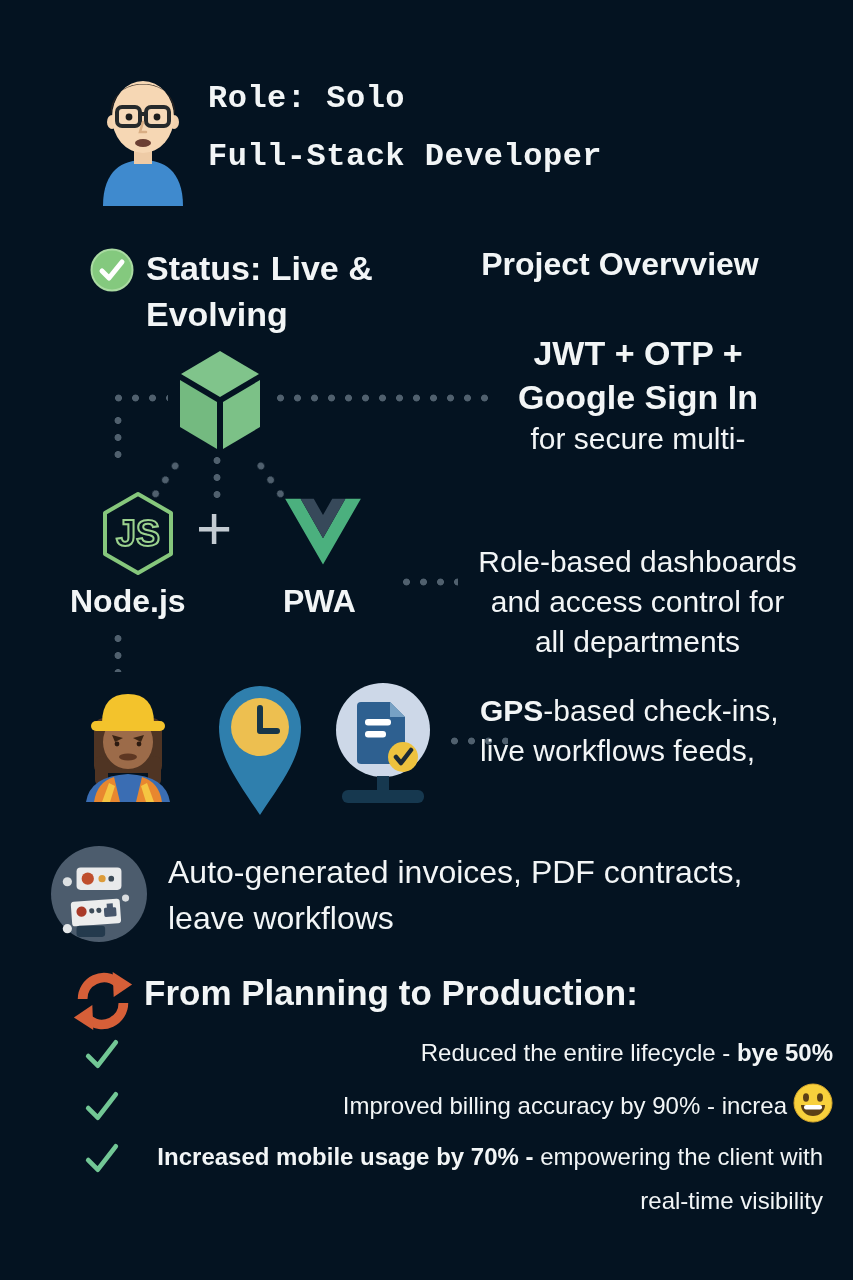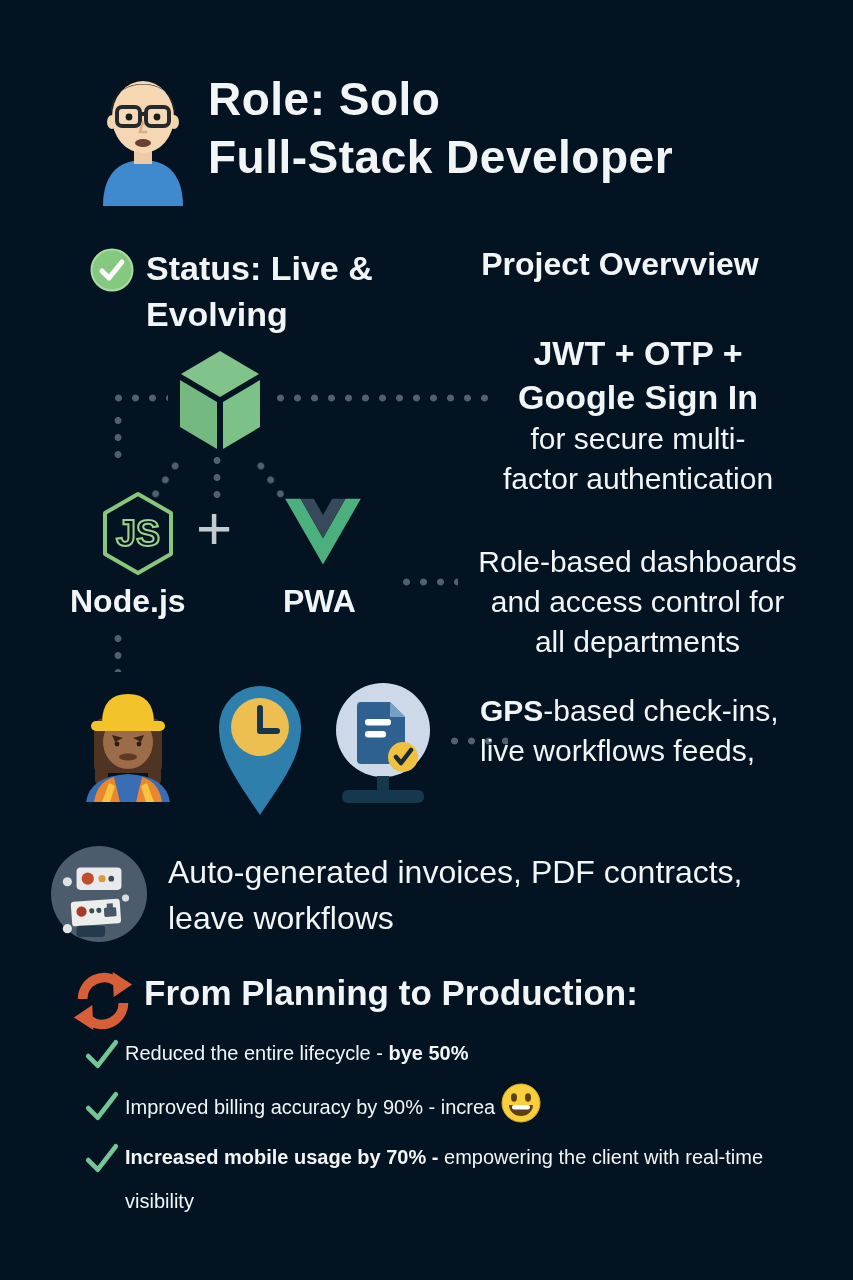--- a/index.html
+++ b/index.html
@@ -4,38 +4,38 @@
 <style>
   html,body{margin:0;padding:0;background:#02090f;}
   .stage{
     position:relative;width:853px;height:1280px;overflow:hidden;
     background:#041321;
     font-family:"Liberation Sans", sans-serif;
     color:#f2f5f6;
   }
   .abs{position:absolute;}
   
-  .title{left:208px;top:70px;font-size:46px;font-weight:700;line-height:58px;letter-spacing:.5px;white-space:nowrap;}
+  .title{left:208px;top:70px;font-size:32px;font-weight:700;line-height:58px;letter-spacing:.5px;white-space:nowrap;font-family:Liberation Mono, monospace;}
   .status-text{left:146px;top:245px;font-size:34px;font-weight:600;line-height:46px;}
   .status-text span{display:block;}
   .overview-heading{left:450px;top:246px;width:340px;text-align:center;font-size:32px;font-weight:600;}
   .auth-block{left:464px;top:331px;width:348px;text-align:center;}
   .auth-block .b{display:block;font-size:34px;font-weight:700;line-height:44px;}
   .auth-block .r{display:block;font-size:30px;font-weight:400;line-height:40px;}
   .stack-label{font-size:32px;font-weight:700;text-align:left;}
   .plus-glyph{left:196px;top:492px;font-size:62px;font-weight:400;color:#c3cbd2;}
   .dash-block{left:455px;top:542px;width:365px;text-align:center;font-size:30px;font-weight:400;line-height:40px;}
   .dash-block span{display:block;}
   .gps-block{left:480px;top:691px;width:356px;text-align:left;font-size:30px;font-weight:400;line-height:40px;}
   .gps-block .line{display:block;}
   .gps-block .b{font-weight:700;}
   .invoice-text{left:168px;top:849px;width:620px;font-size:32px;font-weight:500;line-height:46px;}
   .invoice-text span{display:block;}
   .prod-heading{left:144px;top:973px;font-size:35px;font-weight:700;white-space:nowrap;}
-  .bullet-text{left:125px;width:700px;font-size:20px;line-height:44px;}
+  .bullet-text{left:133px;width:700px;font-size:24px;line-height:44px;text-align:right;}
   .bullet-text .rg{font-weight:400;}
   .bullet-text .bd{font-weight:700;}
   .bullet-text .md{font-weight:500;}
   
   .dots-h{position:absolute;height:8px;
     background-image:radial-gradient(circle,#50606e 3.1px,transparent 3.8px);
     background-size:17px 8px;background-repeat:repeat-x;background-position:0 center;}
   .dots-v{position:absolute;width:8px;
     background-image:radial-gradient(circle,#50606e 3.1px,transparent 3.8px);
     background-size:8px 17px;background-repeat:repeat-y;background-position:center 0;}
@@ -92,21 +92,20 @@
   <svg class="abs" style="left:178px;top:350px" width="84" height="102" viewBox="0 0 84 102">
     <polygon points="42,1 81,24 42,47 3,24" fill="#80c48b"></polygon>
     <polygon points="2,30 39,52 39,99 2,77" fill="#74ba80"></polygon>
     <polygon points="82,30 45,52 45,99 82,77" fill="#7cc187"></polygon>
   </svg>
 
   <div class="abs auth-block">
     <span class="b">JWT + OTP +</span>
     <span class="b">Google Sign In</span>
     <span class="r">for secure multi-</span>
-    <span class="r">factor authentication</span>
   </div>
 
   <svg class="abs" style="left:100px;top:490px" width="76" height="88" viewBox="0 0 76 88">
     <polygon points="38,4 71,23 71,64 38,83 5,64 5,23" fill="none" stroke="#86c77c" stroke-width="4" stroke-linejoin="round"></polygon>
     <text x="38" y="56" text-anchor="middle" font-size="36" font-weight="700" font-family="Liberation Sans, sans-serif" fill="none" stroke="#9bd28e" stroke-width="2">JS</text>
   </svg>
 
   <div class="abs plus-glyph">+</div>
 
   <svg class="abs" style="left:284px;top:498px" width="78" height="68" viewBox="0 0 100 88">

